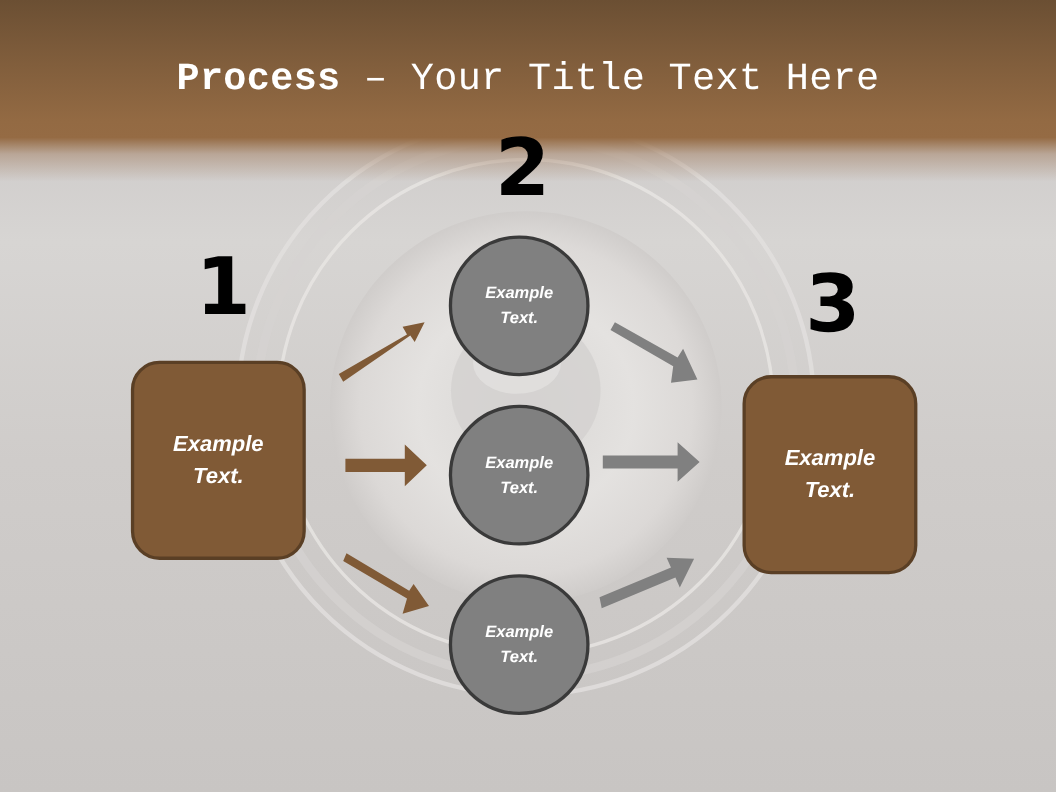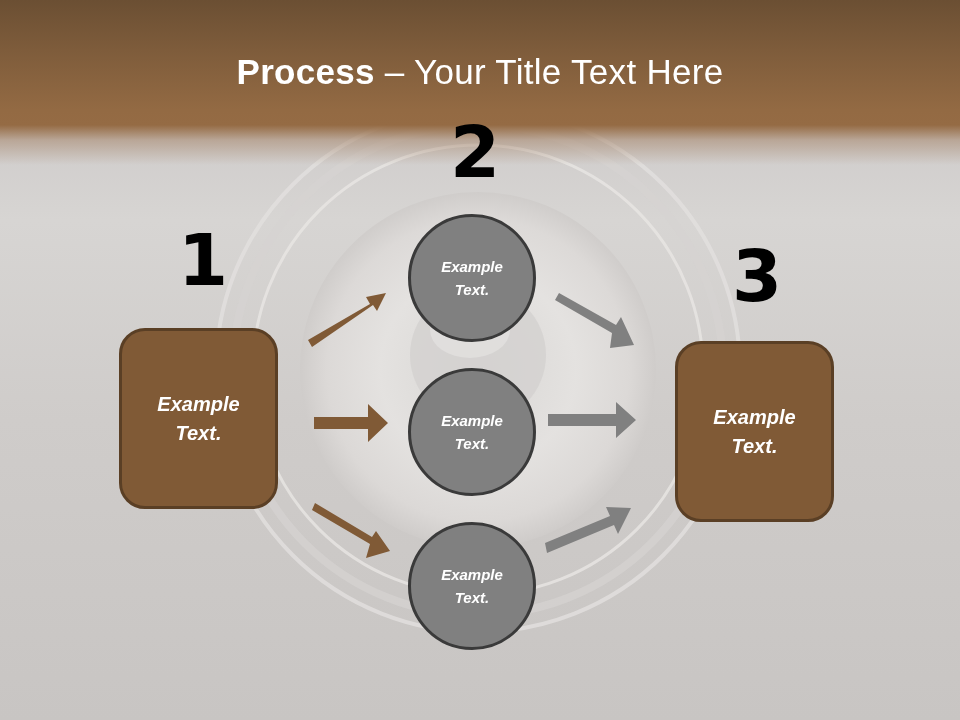--- a/index.html
+++ b/index.html
@@ -13,21 +13,21 @@
       position: absolute; left: 0; top: 0; width: 960px; height: 720px;
       background: linear-gradient(180deg, #cfcccb 130px, #d7d5d3 220px, #cfccca 420px, #c8c5c3 720px);
     }
     .header-band {
       position: absolute; left: 0; top: 0; width: 960px; height: 165px;
       background: linear-gradient(180deg, #6b4f33 0px, #7e5c3b 50px, #936a43 110px, #956b44 125px, rgba(170,140,115,0.6) 140px, rgba(207,204,203,0) 165px);
     }
     .decor { position: absolute; left: 0; top: 0; width: 960px; height: 720px; }
     .title {
       position: absolute; left: 0; top: 52px; width: 960px; text-align: center;
-      color: #ffffff; font-size: 35px; letter-spacing: 0.3px;
+      color: #ffffff; font-size: 35px; letter-spacing: 0.3px; font-family: Liberation Mono, monospace;
     }
     .title b { font-weight: bold; }
     .num {
       position: absolute; color: #000; font-weight: bold; font-size: 72px; line-height: 1;
       font-family: "DejaVu Sans", sans-serif;
     }
     .box {
       position: absolute; background: #805a36; border: 3px solid #5a3f25;
       border-radius: 26px; box-sizing: border-box;
       display: flex; align-items: center; justify-content: center; text-align: center;

